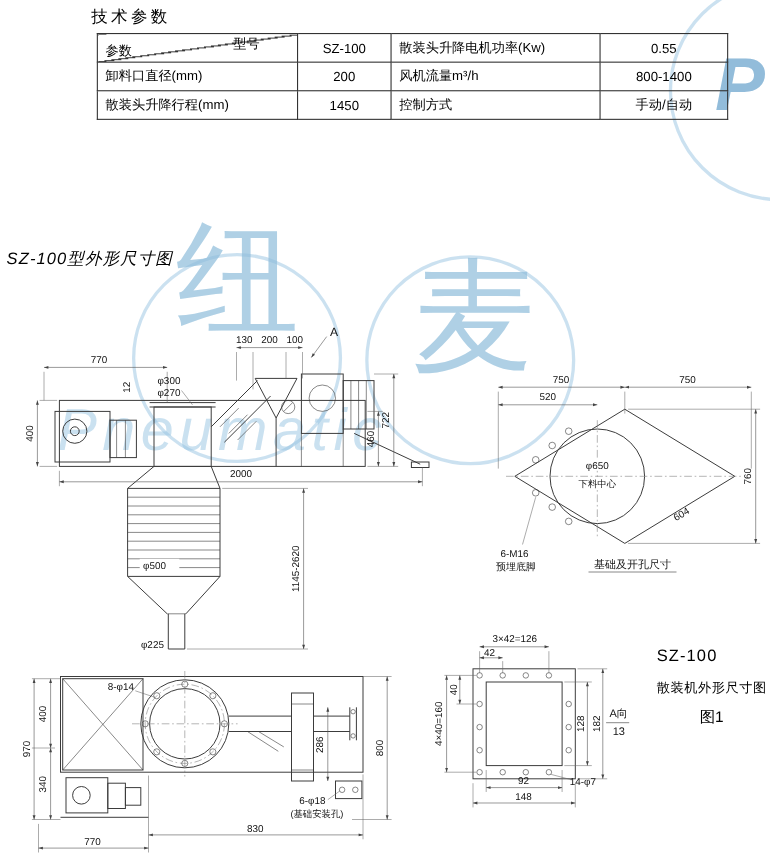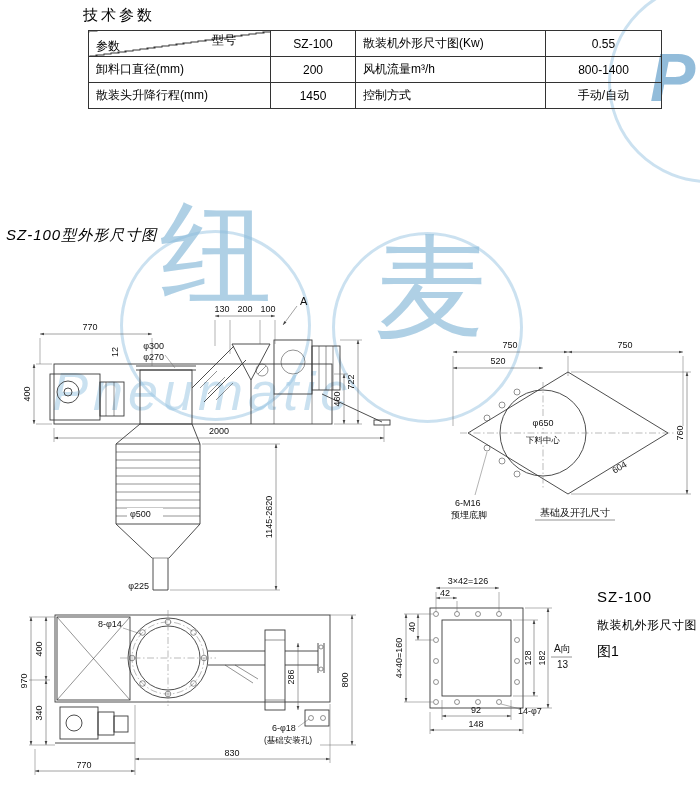--- a/index.html
+++ b/index.html
@@ -31,21 +31,21 @@
   .dwg .thin{stroke-width:0.55;}
   .dwg .dim{stroke:#555;stroke-width:0.55;}
   .dwg .ext{stroke:#666;stroke-width:0.5;}
   .dwg .cl{stroke:#777;stroke-width:0.5;stroke-dasharray:7 2.5 1.5 2.5;}
   .dwg .wbg{fill:#fff;stroke:none;}
   .dwg text{font-family:"Liberation Sans","DejaVu Sans",sans-serif;font-size:9px;fill:#111;stroke:none;}
   
   .fig-cap{position:absolute;left:597px;top:588px;z-index:2;color:#000;}
   .fig-model{font-size:15px;letter-spacing:1px;margin-bottom:12px;}
   .fig-name{font-size:12px;margin-bottom:9px;letter-spacing:0.5px;}
-  .fig-num{font-size:14px;}
+  .fig-num{font-size:14px;text-align:center;}
 </style>
 </head>
 <body>
 
 <div class="layer">
   <div class="wm wm-circle" style="left:120px;top:230px;width:185px;height:185px;"></div>
   <div class="wm wm-circle" style="left:332px;top:232px;width:185px;height:185px;"></div>
   <div class="wm wm-circle" style="left:608px;top:-18px;width:195px;height:195px;"></div>
   <div class="wm wm-char" style="left:160px;top:198px;">纽</div>
   <div class="wm wm-char" style="left:374px;top:232px;">麦</div>
@@ -63,21 +63,21 @@
       <col style="width:190px">
       <col style="width:116px">
     </colgroup>
   <tbody>
       <tr>
     <td class="diag">
       <span class="dt">型号</span>
       <span class="db">参数</span>
     </td>
     <td class="val">SZ-100</td>
-    <td class="lab">散装机外形尺寸图(Kw)</td>
+    <td class="lab">散装头升降电机功率(Kw)</td>
     <td class="val">0.55</td>
   </tr>
   <tr>
     <td class="lab">卸料口直径(mm)</td>
     <td class="val">200</td>
     <td class="lab">风机流量m³/h</td>
     <td class="val">800-1400</td>
   </tr>
   <tr>
     <td class="lab">散装头升降行程(mm)</td>

